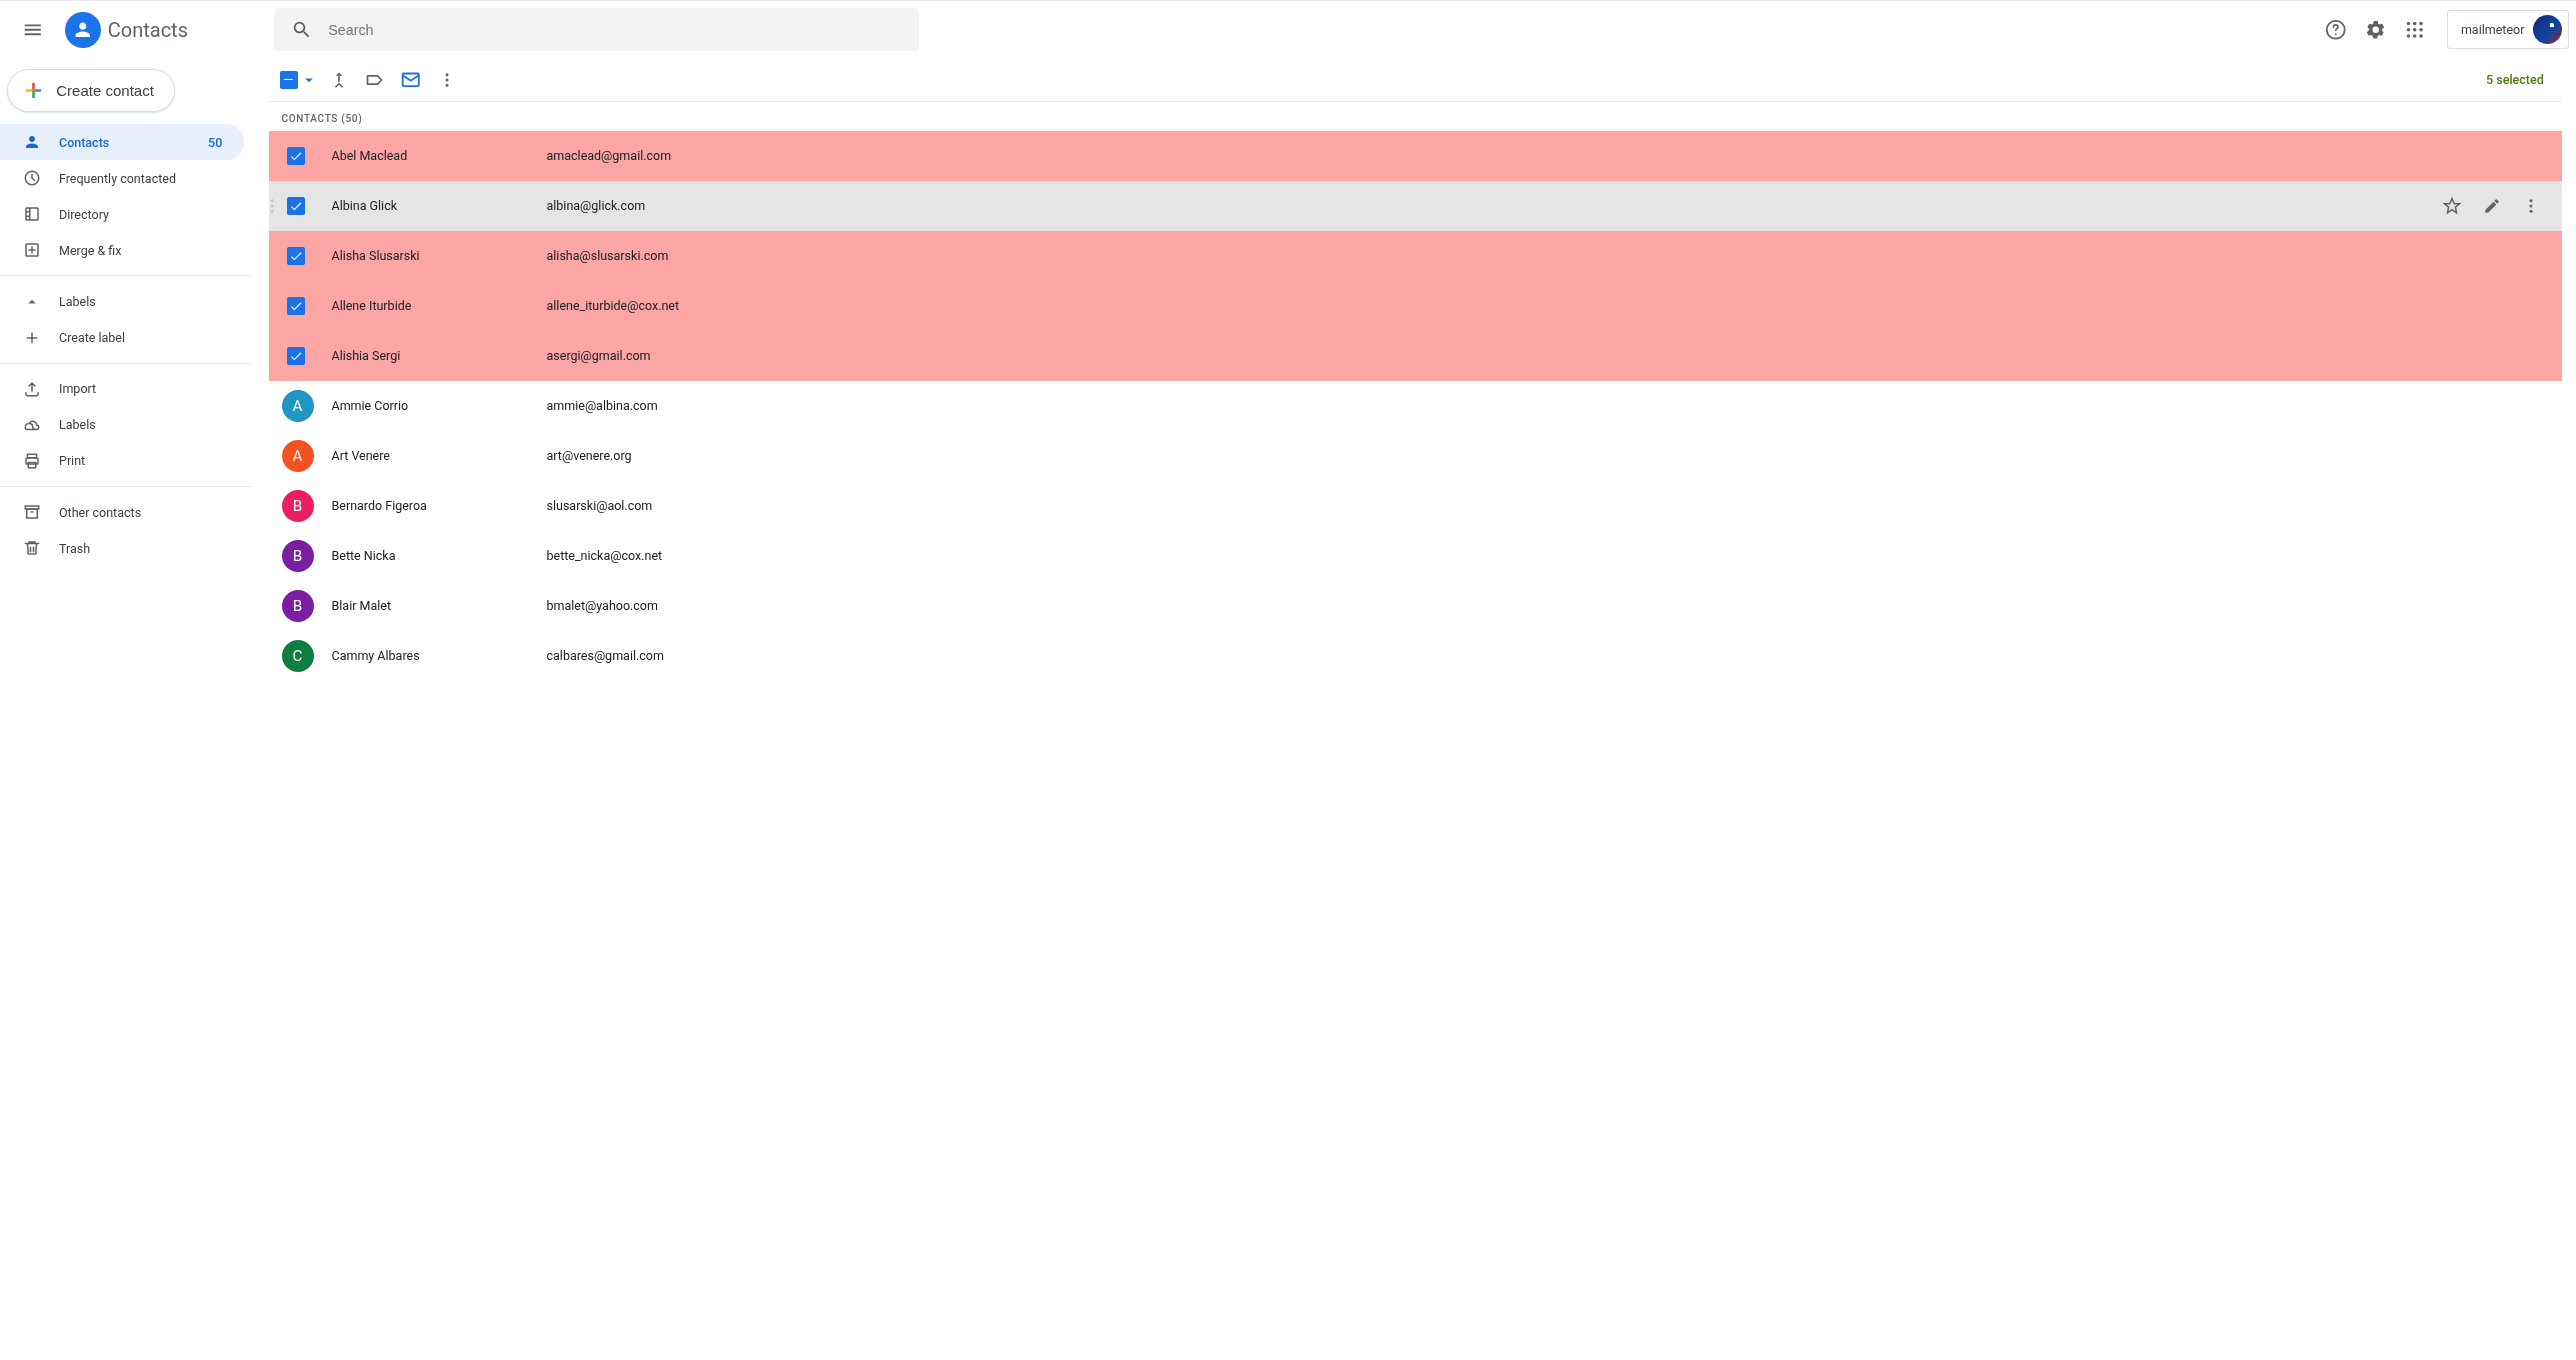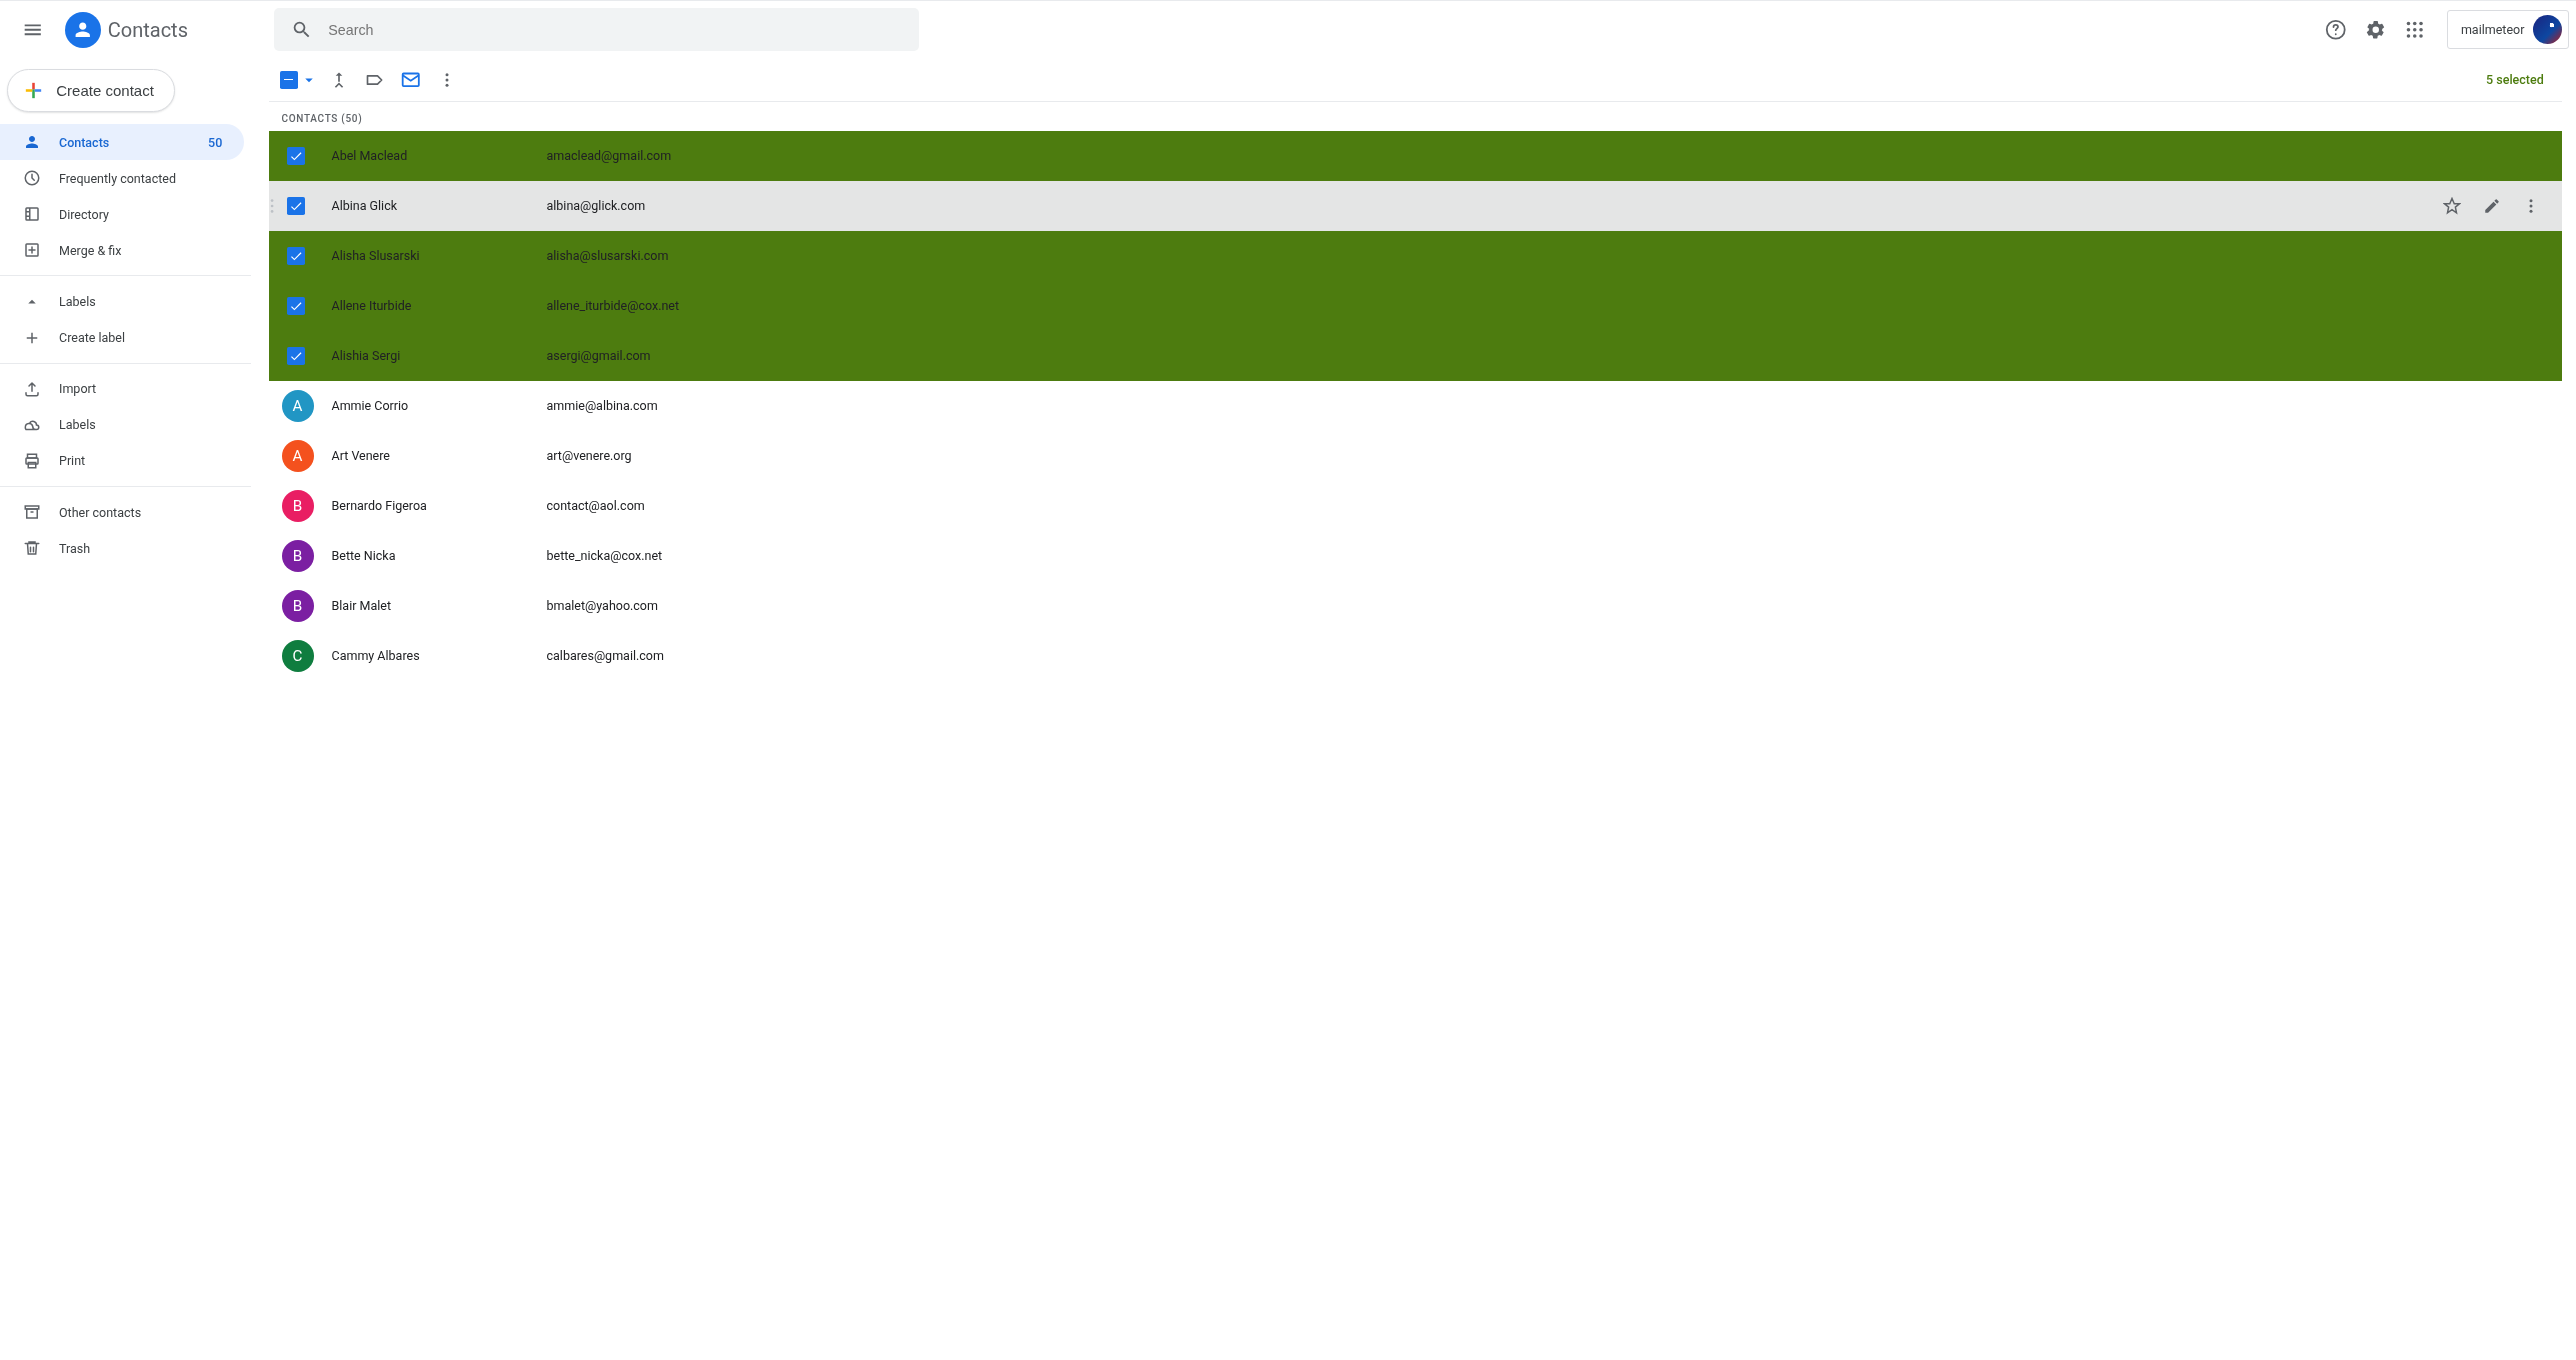--- a/index.html
+++ b/index.html
@@ -39,21 +39,21 @@
 .tb-btn { width: 36px; height: 36px; border-radius: 50%; border: none; background: none; display: flex; align-items: center; justify-content: center; cursor: pointer; }
 .select-all { display: flex; align-items: center; color: #1a73e8; margin-right: 3.6px; margin-left: 3.6px;}
 .select-box { width: 18px; height: 18px; background: #1a73e8; border-radius: 1.8px; display: flex; align-items: center; justify-content: center; }
 .select-box::after { content: ''; width: 9px; height: 1.8px; background: #fff; }
 .dropdown-arrow { margin-left: 1.8px; }
 .toolbar-spacer { flex: 1; }
 .selected-text { color: #4d7c0f; font-size: 12.5px; font-weight: 500; padding-right: 10.8px; }
 .list-header { padding: 10.8px 12.5px 7.2px; font-size: 10px; font-weight: 500; letter-spacing: 0.7px; color: #5f6368; text-transform: uppercase; border-top: 0.9px solid #e8eaed;}
 .contact-list { flex: 1; overflow-y: auto; }
 .contact-row { display: flex; align-items: center; height: 50px; padding: 0 12.5px; cursor: pointer; position: relative; }
-.contact-row.selected { background: #4d7c0f; }
+.contact-row.selected { background: #fca5a5; }
 .contact-row.selected.hovered { background: #e4e5e5; }
 .avatar-slot { width: 50px; display: flex; align-items: center; }
 .checkbox { width: 18px; height: 18px; background: #1a73e8; border-radius: 1.8px; display: flex; align-items: center; justify-content: center; margin-left: 5.4px; }
 .avatar { width: 32px; height: 32px; border-radius: 50%; display: flex; align-items: center; justify-content: center; color: #fff; font-size: 15.2px; font-weight: 400; }
 .name-col { width: 215px; padding-right: 14.3px; font-size: 12.5px; color: #202124; }
 .email-col { flex: 1; font-size: 12.5px; color: #202124; }
 .row-actions { display: none; align-items: center; gap: 3.6px; }
 .contact-row.hovered .row-actions { display: flex; }
 .drag-handle { position: absolute; left: -5.4px; color: #bdc1c6; display: none; }
 .contact-row.hovered .drag-handle { display: block; }
@@ -372,21 +372,21 @@
               <div class="avatar" style="background: rgb(244, 81, 30);">A</div>
             </div>
             <div class="name-col">Art Venere</div>
             <div class="email-col">art@venere.org</div>
           </div>
           <div class="contact-row">
             <div class="avatar-slot">
               <div class="avatar" style="background: rgb(233, 30, 99);">B</div>
             </div>
             <div class="name-col">Bernardo Figeroa</div>
-            <div class="email-col">contact@aol.com</div>
+            <div class="email-col">slusarski@aol.com</div>
           </div>
           <div class="contact-row">
             <div class="avatar-slot">
               <div class="avatar" style="background: rgb(123, 31, 162);">B</div>
             </div>
             <div class="name-col">Bette Nicka</div>
             <div class="email-col">bette_nicka@cox.net</div>
           </div>
           <div class="contact-row">
             <div class="avatar-slot">

